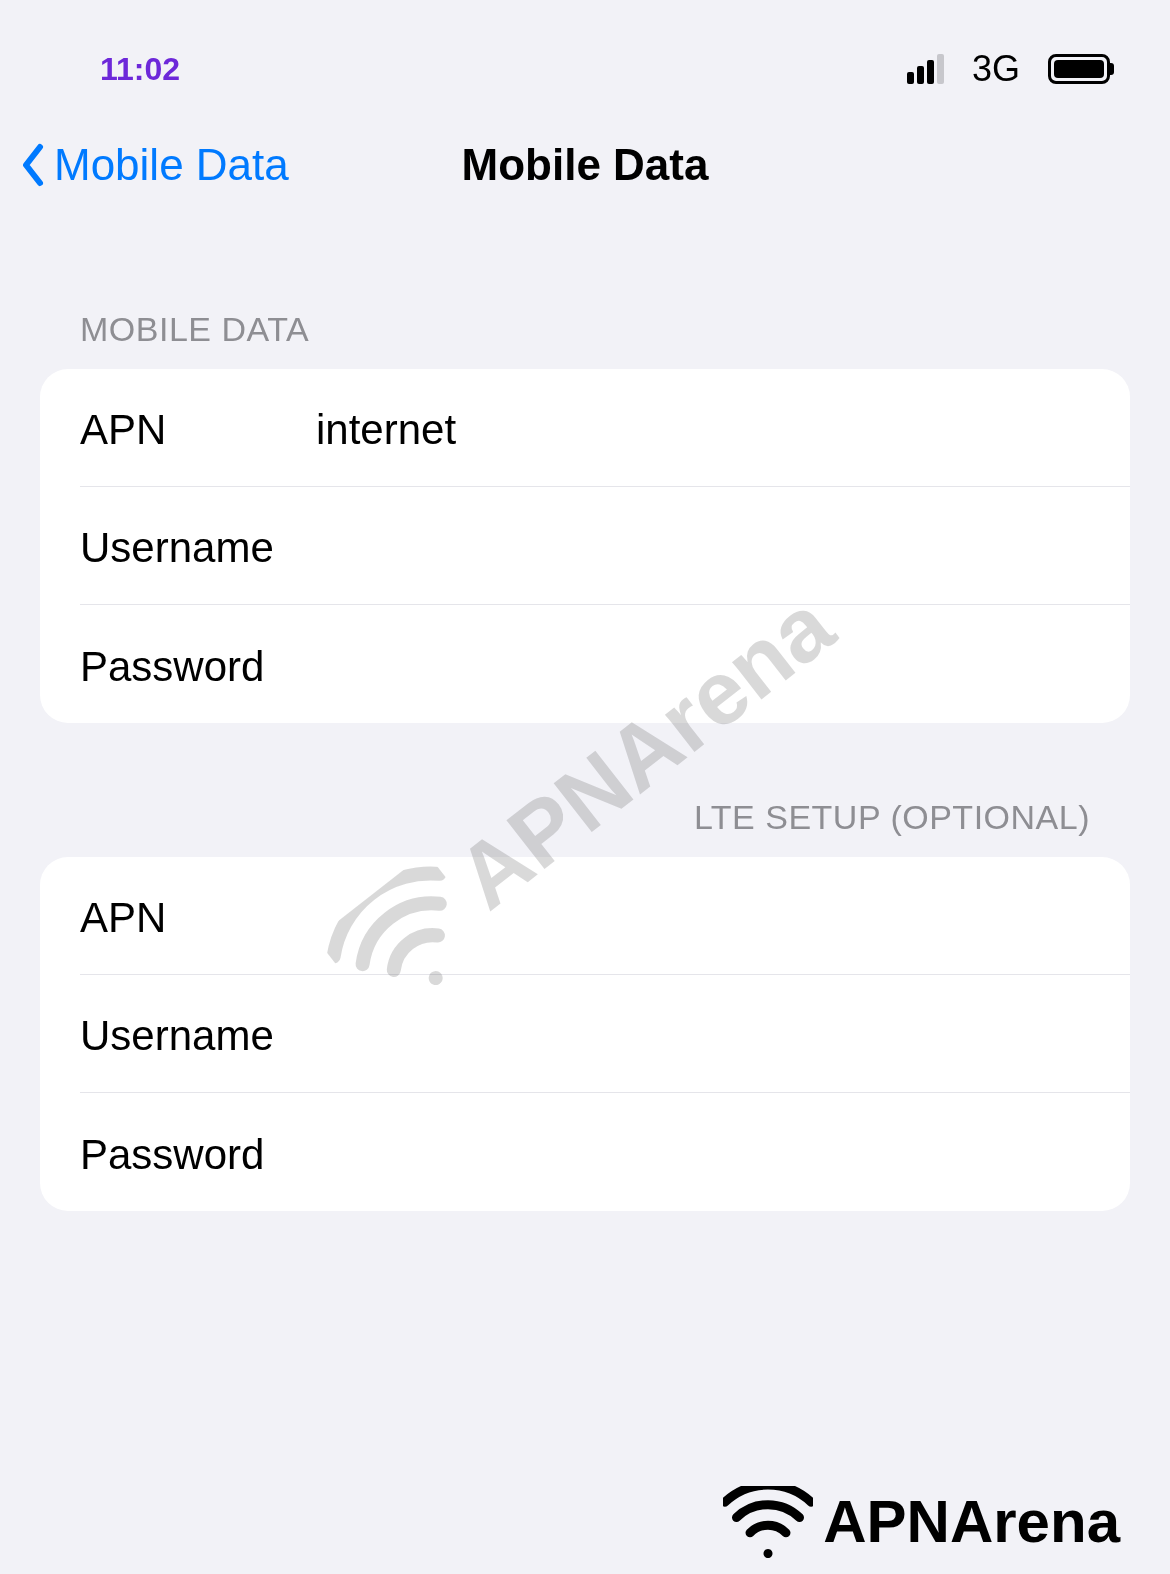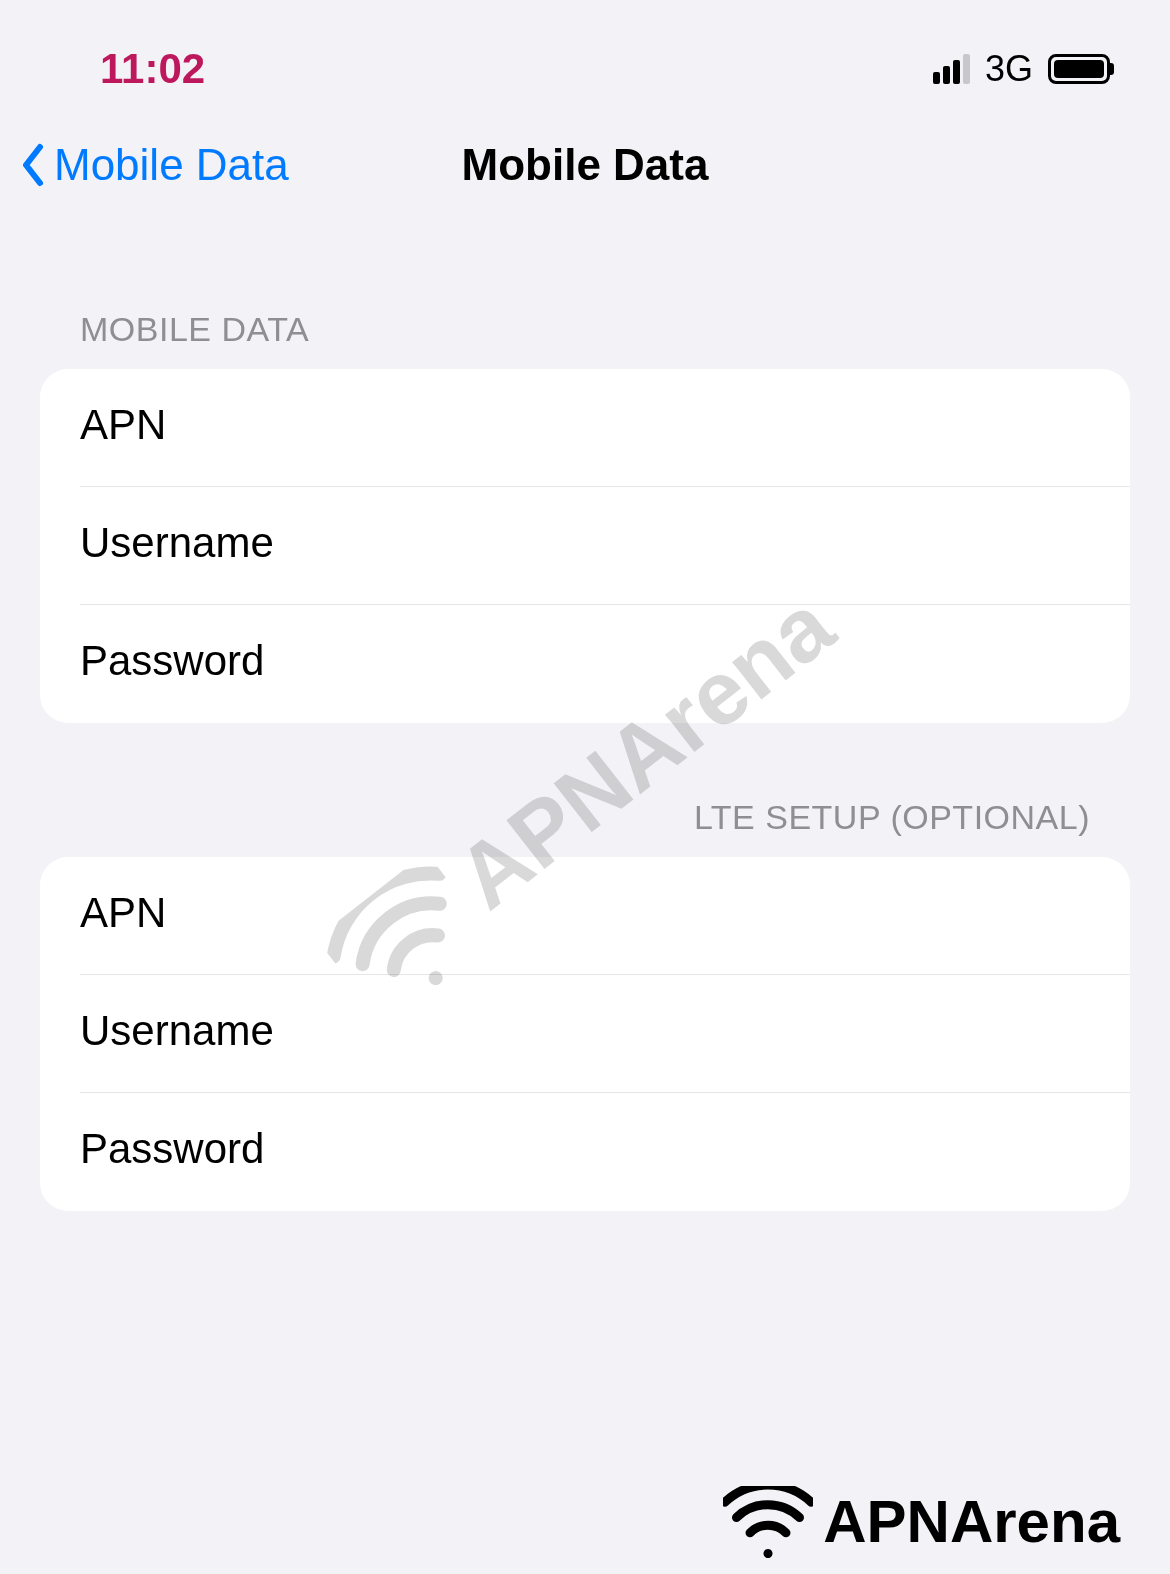--- a/index.html
+++ b/index.html
@@ -16,28 +16,28 @@
       overflow: hidden;
     }
     .status-bar {
       display: flex;
       justify-content: space-between;
       align-items: center;
       padding: 38px 60px 0 100px;
       height: 100px;
     }
     .status-time {
-      font-size: 42px;
+      font-size: 32px;
       font-weight: 600;
-      color: #be185d;
+      color: #6d28d9;
     }
     .status-right {
       display: flex;
       align-items: center;
-      gap: 15px;
+      gap: 28px;
     }
     .signal-bars {
       display: flex;
       align-items: flex-end;
       gap: 3px;
     }
     .signal-bar {
       width: 7px;
       background: #000;
       border-radius: 2px;
@@ -123,21 +123,21 @@
       text-align: right;
     }
     .settings-card {
       background: #fff;
       margin: 0 40px;
       border-radius: 28px;
       overflow: hidden;
     }
     .settings-row {
       display: flex;
-      align-items: flex-start;
+      align-items: flex-end;
       padding: 32px 40px;
       min-height: 118px;
     }
     .settings-row:not(:last-child) {
       border-bottom: 1px solid #e5e5ea;
       margin-left: 40px;
       padding-left: 0;
     }
     .row-label {
       font-size: 42px;
@@ -225,20 +225,21 @@
     <span>Mobile Data</span>
   </div>
   <div class="nav-title">Mobile Data</div>
 </div>
 
 <div class="section-header first">MOBILE DATA</div>
 
 <div class="settings-card">
   <div class="settings-row">
     <div class="row-label">APN</div>
+    <input class="row-value" value="internet" style="">
   </div>
   <div class="settings-row">
     <div class="row-label">Username</div>
     <input class="row-value" value="" style="">
   </div>
   <div class="settings-row">
     <div class="row-label">Password</div>
     <input class="row-value" type="password" value="" style="">
   </div>
 </div>

